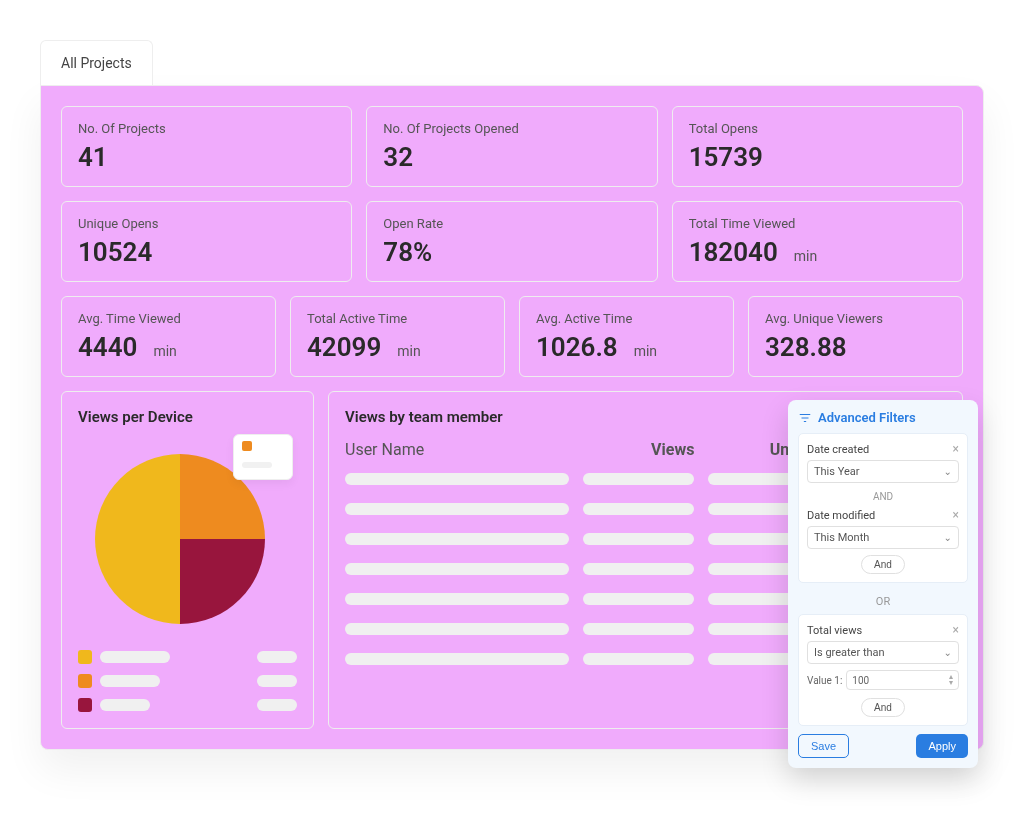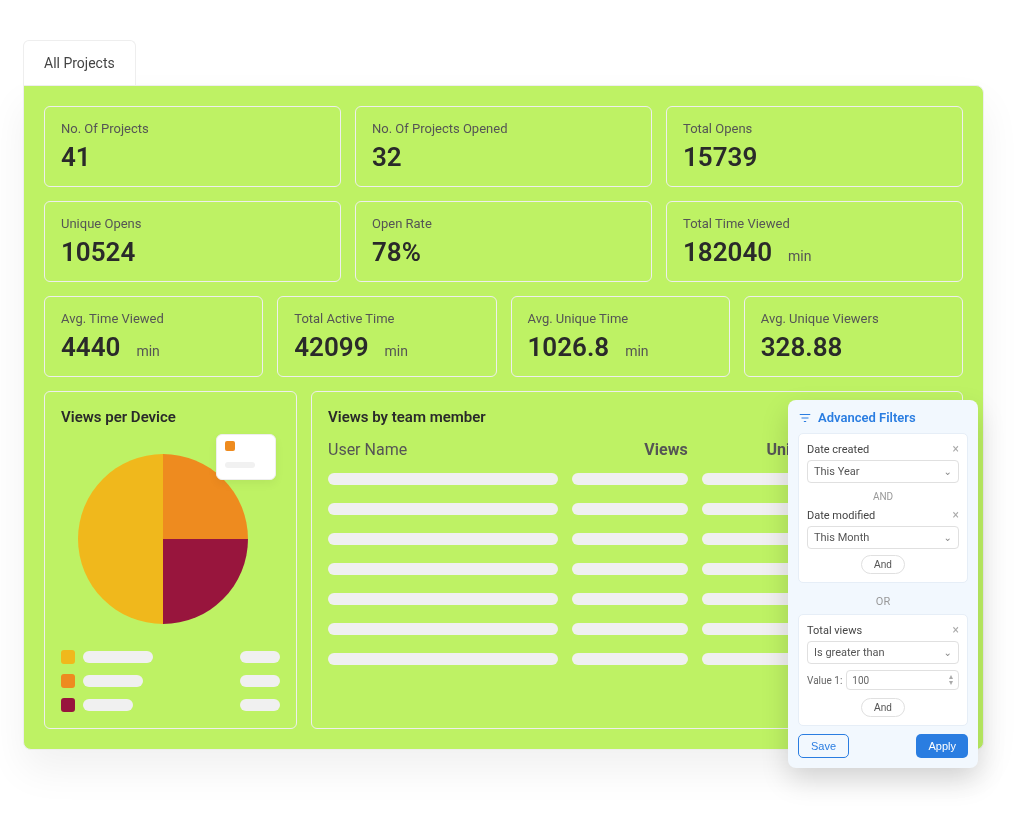--- a/index.html
+++ b/index.html
@@ -6,39 +6,39 @@
   body {
     font-family: -apple-system, BlinkMacSystemFont, "Segoe UI", Roboto, "Helvetica Neue", Arial, sans-serif;
     background: #fff;
     color: #333;
     width: 1024px;
     height: 831px;
     position: relative;
     overflow: hidden;
   }
   .page-wrap {
-    padding: 40px 40px 0 23px;
+    padding: 40px 40px 0 40px;
     position: relative;
   }
   .tab-bar {
     display: flex;
   }
   .tab {
     padding: 14px 20px;
     font-size: 14px;
     color: #444;
     background: #fff;
     border: 1px solid #eee;
     border-bottom: none;
     border-top-left-radius: 6px;
     border-top-right-radius: 6px;
     cursor: pointer;
   }
   .panel {
-    background: #bef264;
+    background: #f0abfc;
     border: 1px solid #eee;
     border-radius: 0 8px 8px 8px;
     box-shadow: 0 20px 40px rgba(0,0,0,0.06);
     padding: 20px;
   }
   .metrics-row {
     display: flex;
     gap: 14px;
     margin-bottom: 14px;
   }
@@ -360,21 +360,21 @@
         <div class="card-label">Avg. Time Viewed</div>
         <span class="card-value">4440</span>
         <span class="card-unit">min</span>
       </div>
       <div class="card">
         <div class="card-label">Total Active Time</div>
         <span class="card-value">42099</span>
         <span class="card-unit">min</span>
       </div>
       <div class="card">
-        <div class="card-label">Avg. Unique Time</div>
+        <div class="card-label">Avg. Active Time</div>
         <span class="card-value">1026.8</span>
         <span class="card-unit">min</span>
       </div>
       <div class="card">
         <div class="card-label">Avg. Unique Viewers</div>
         <span class="card-value">328.88</span>
       </div>
     </div>
 
     <div class="content-row">

